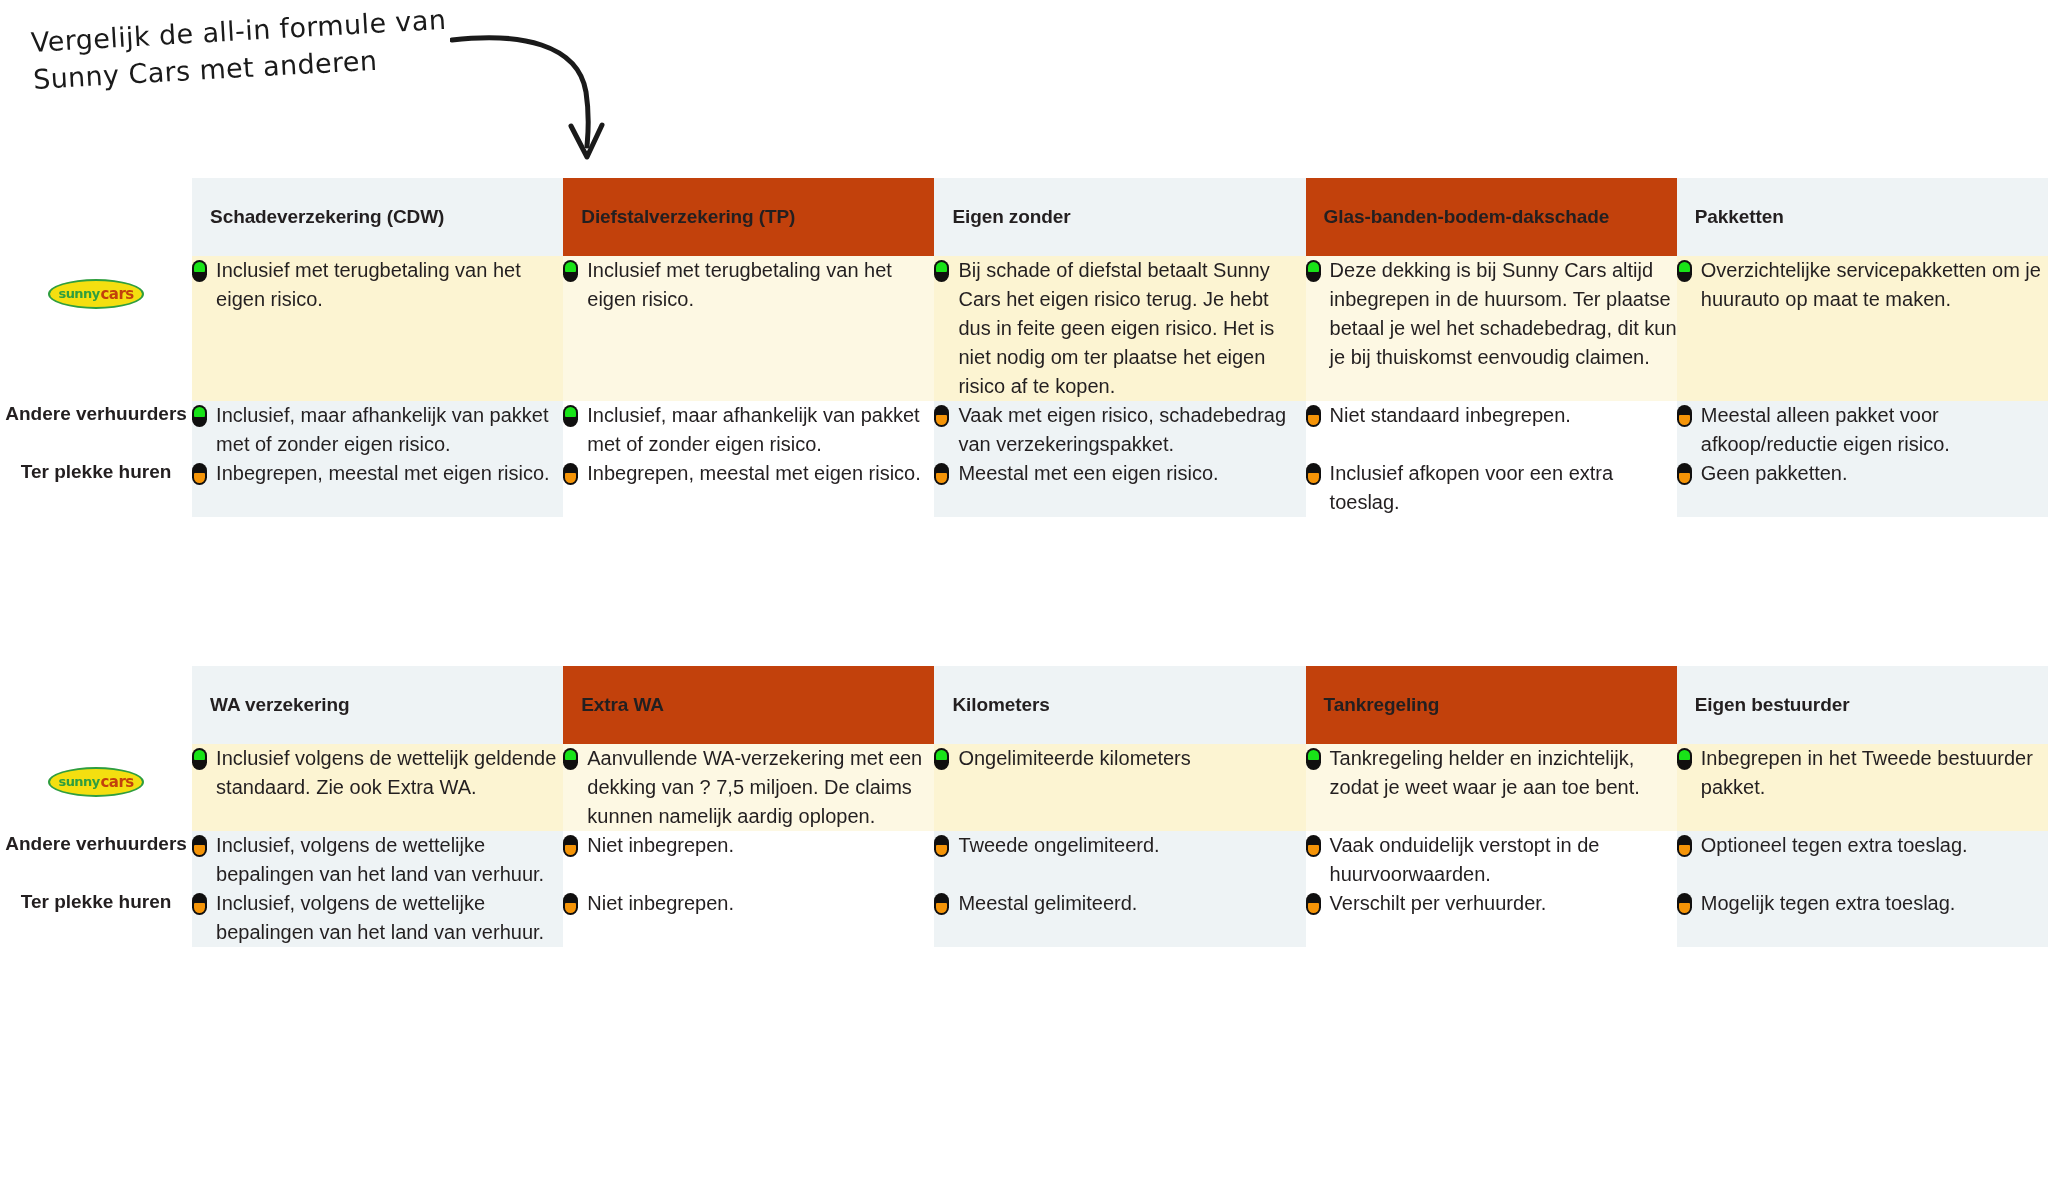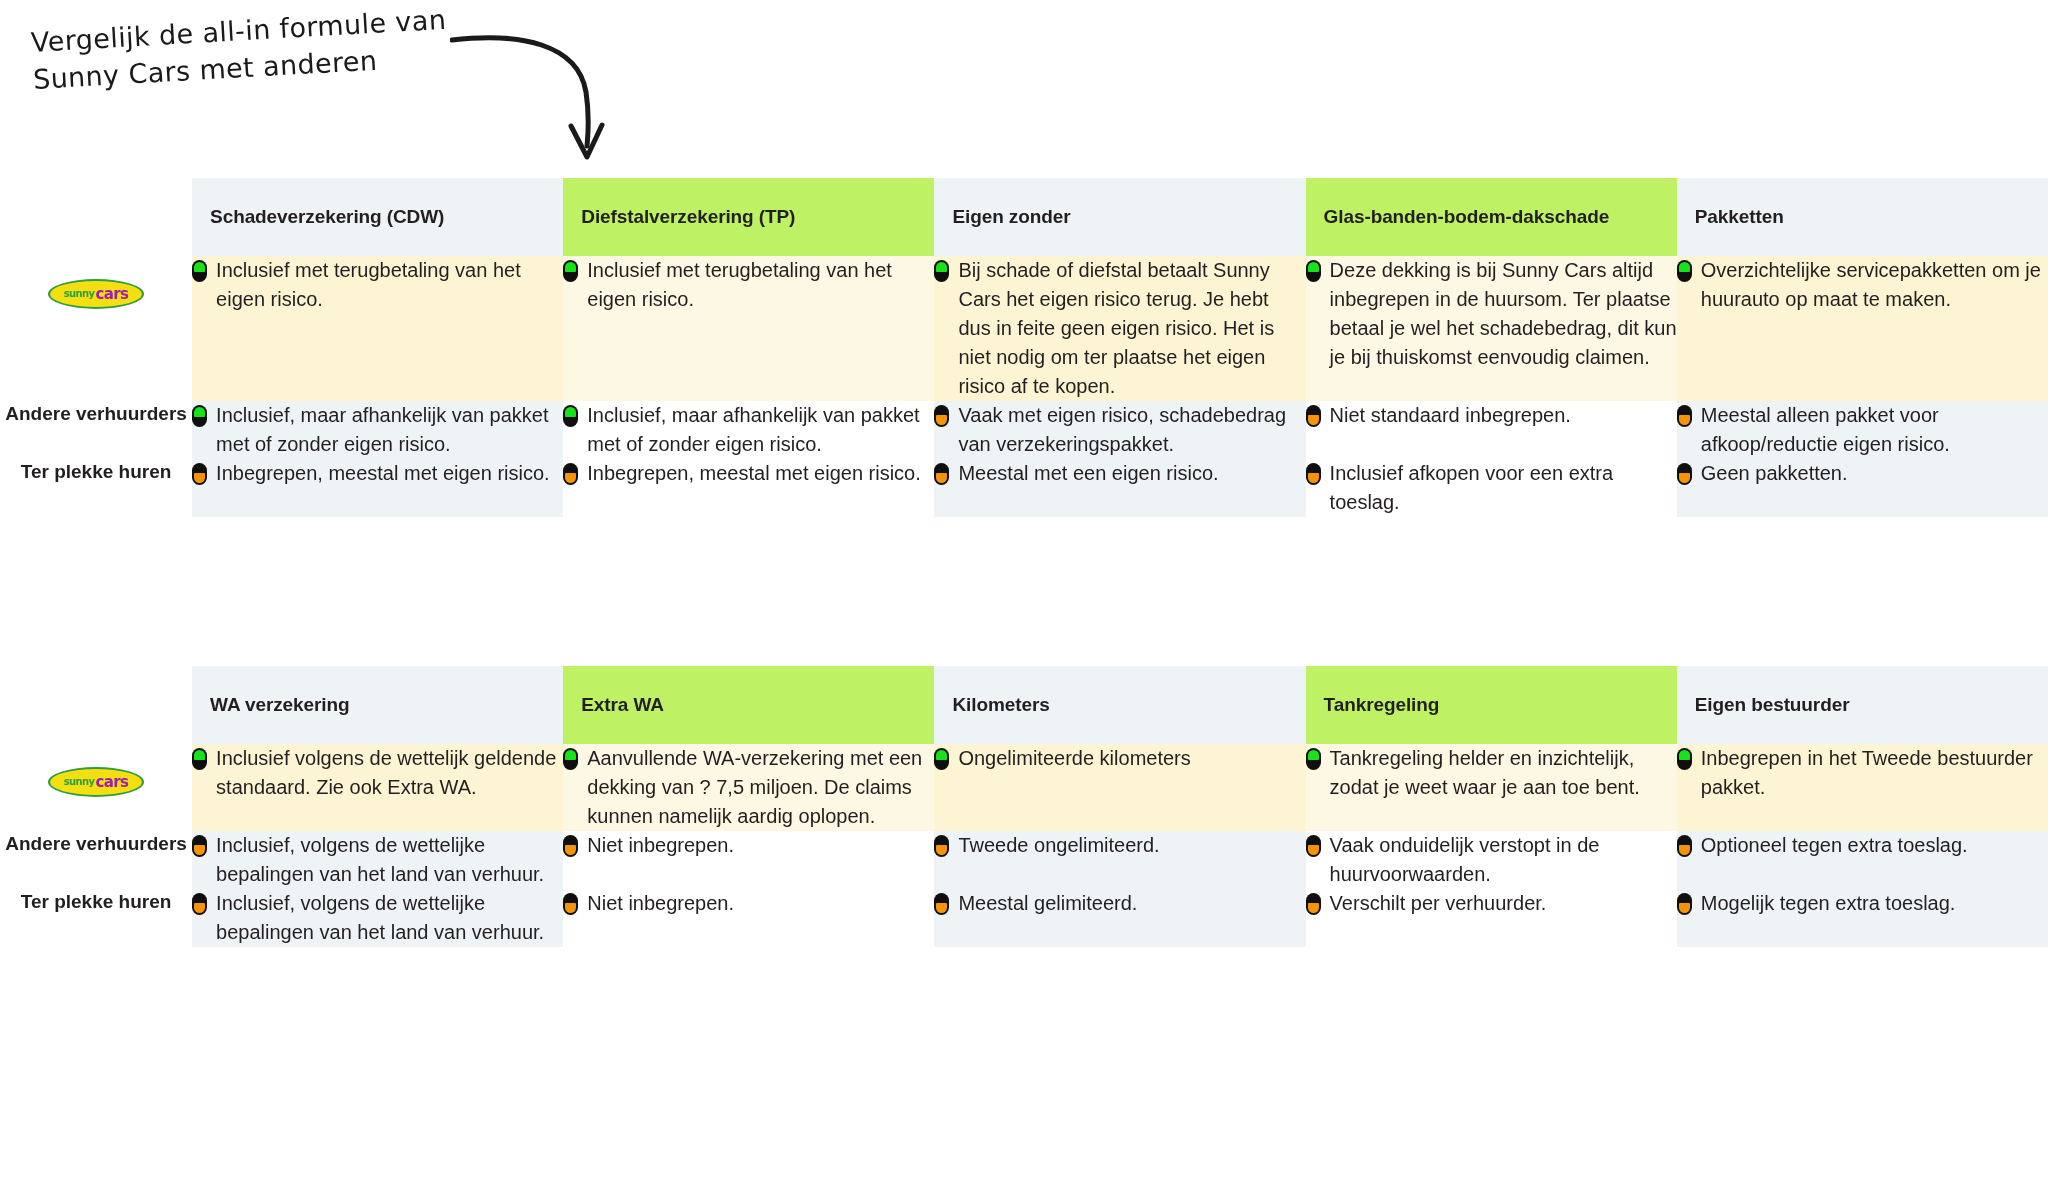--- a/index.html
+++ b/index.html
@@ -74,21 +74,21 @@
     font-size: 19px;
     font-weight: bold;
     text-align: left;
     padding: 3px 18px;
     vertical-align: middle;
     letter-spacing: -0.1px;
     color: #231f20;
   }
   th.head-label { background: #ffffff; }
   th.shade      { background: #eef3f5; }
-  th.plain      { background: #bef264; }
+  th.plain      { background: #c2410c; }
 
   
   td.row-label {
     text-align: center;
     font-size: 19px;
     font-weight: bold;
     line-height: 1.36;
     padding: 22px 10px 0 10px;
     background: #ffffff;
     color: #231f20;
@@ -156,30 +156,30 @@
     border-radius: 50%;
     background: #f4df10;
     border: 2px solid #2f9e3f;
     display: flex;
     align-items: center;
     justify-content: center;
     box-sizing: border-box;
   }
   .logo .lg-sunny {
     font-family: "DejaVu Sans", sans-serif;
-    font-size: 10px;
+    font-size: 13px;
     font-weight: bold;
     color: #2f9e3f;
     letter-spacing: -0.6px;
   }
   .logo .lg-cars {
     font-family: "DejaVu Sans", sans-serif;
     font-size: 15px;
     font-weight: bold;
-    color: #a21caf;
+    color: #c2410c;
     letter-spacing: -0.6px;
     margin-left: 1px;
   }
 </style>
 </head>
 <body>
 
 <div id="annotation">
   <div id="annotation-text">Vergelijk de all-in formule van Sunny Cars met anderen</div>
   <svg id="annotation-arrow" width="200" height="140" viewBox="0 0 200 140">

